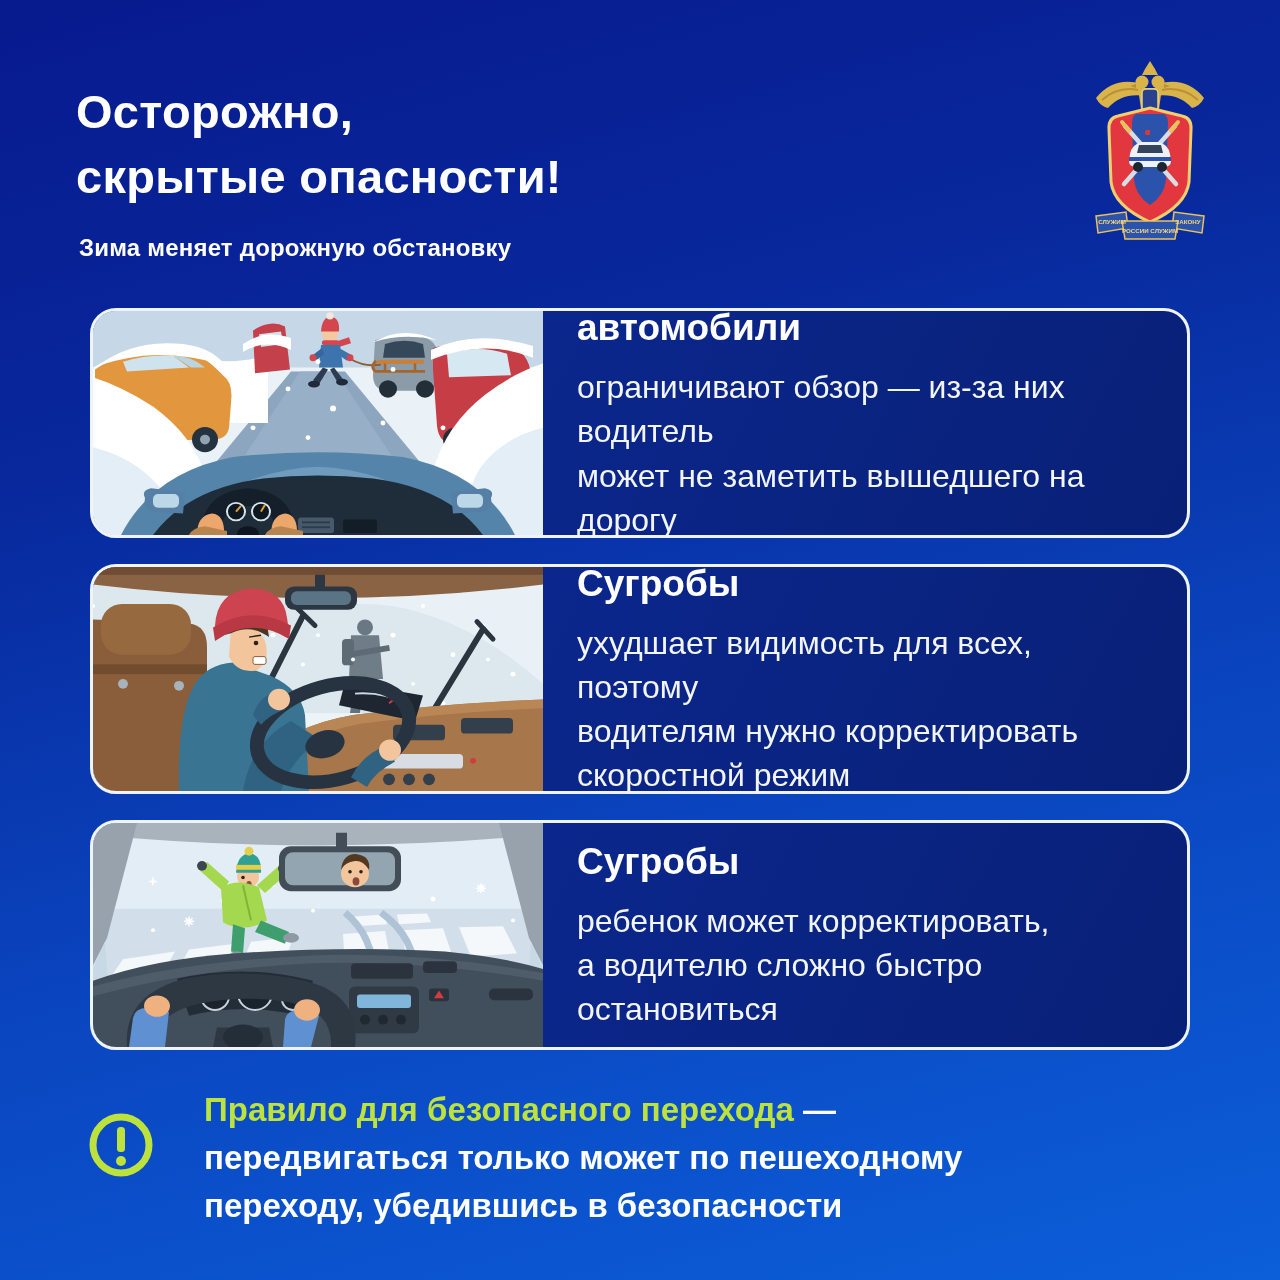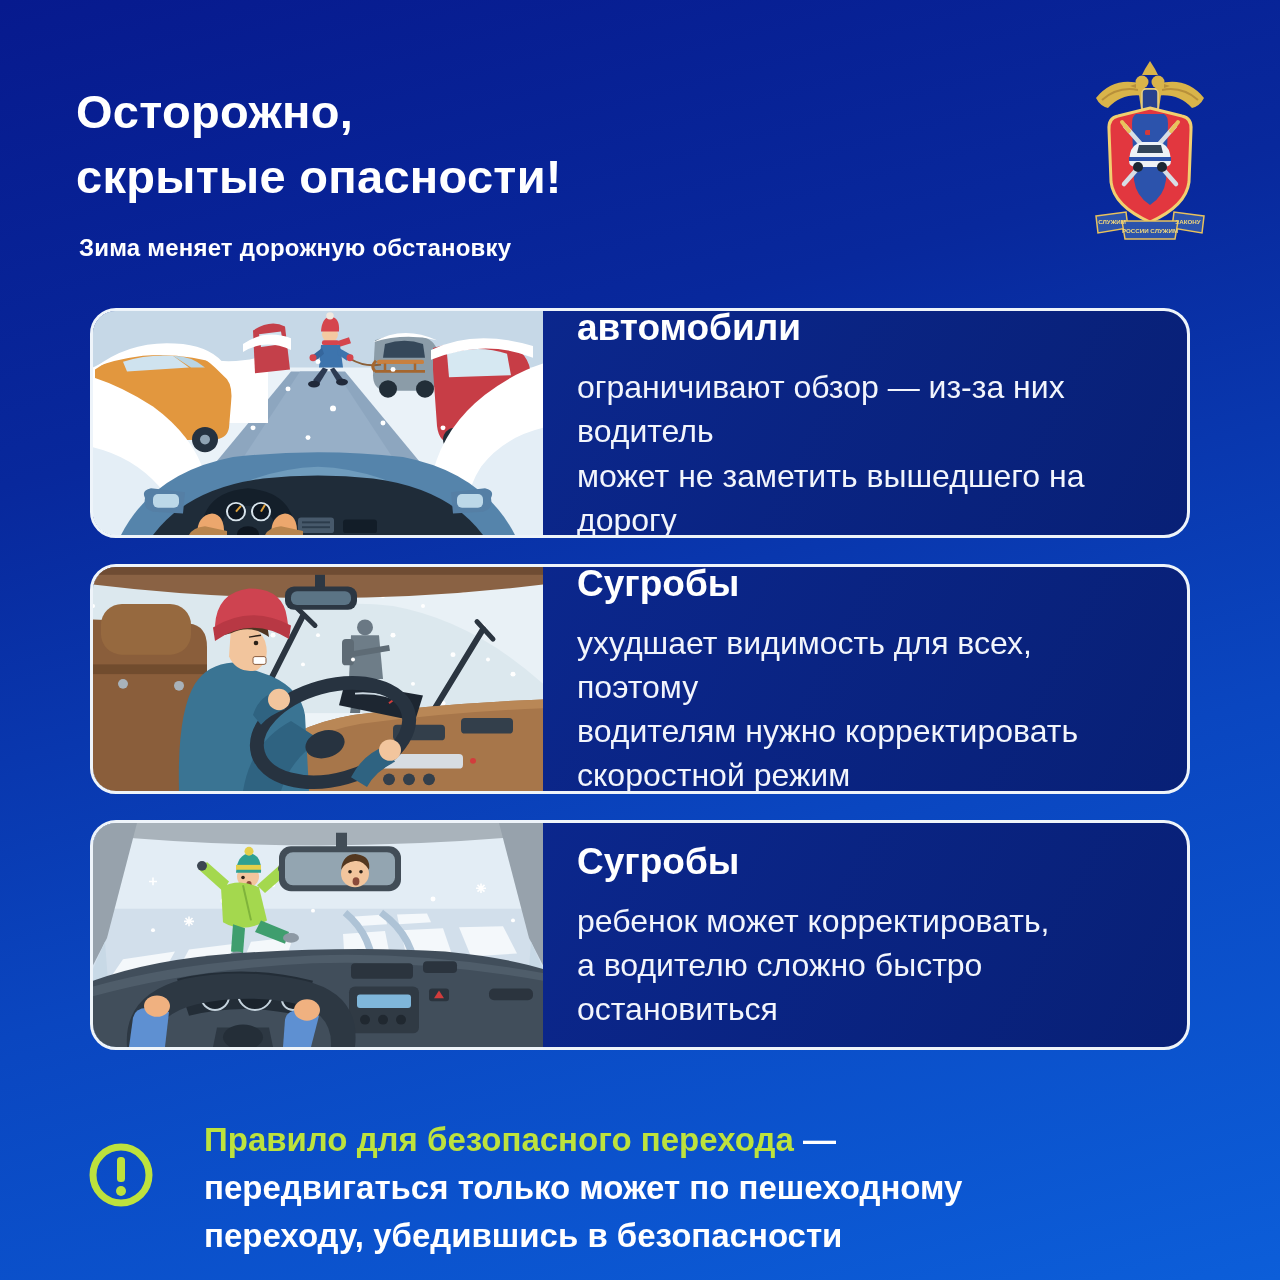--- a/index.html
+++ b/index.html
@@ -13,21 +13,21 @@
   .logo{position:absolute;left:1092px;top:58px;width:116px;height:188px;}
   .logo svg{width:100%;height:100%;display:block}
   .cards{position:absolute;left:90px;top:308px;width:1100px;display:flex;flex-direction:column;gap:26px;}
   .card{height:230px;border:3px solid #eef4fa;border-radius:26px;overflow:hidden;display:flex;
     background:linear-gradient(118deg,#0d2b9a 0%,#082076 100%);}
   .card-illustration{flex:0 0 450px;width:450px;height:100%;background:#c6d8e7;}
   .card-illustration svg{width:100%;height:100%;display:block;}
   .card-text{flex:1;display:flex;flex-direction:column;justify-content:center;padding:0 34px 0 34px;}
   .card-text h2{font-size:37px;font-weight:700;line-height:1.22;white-space:pre-line;}
   .card-text p{font-size:32px;line-height:1.38;margin-top:15px;white-space:pre-line;color:#f2f5fc;}
-  .footer{position:absolute;left:88px;top:1116px;display:flex;align-items:flex-start;gap:50px;width:1105px;}
+  .footer{position:absolute;left:88px;top:1086px;display:flex;align-items:flex-start;gap:50px;width:1105px;}
   .alert-icon{flex:0 0 66px;width:66px;height:66px;margin-top:26px;}
   .alert-icon svg{width:100%;height:100%;display:block}
   .footer-text{font-size:33px;font-weight:700;line-height:1.45;}
   .lime{color:#bde23d;}
   .rest{white-space:pre-line;color:#fff;}
 </style>
 </head>
 <body>
 
 <div class="poster">

